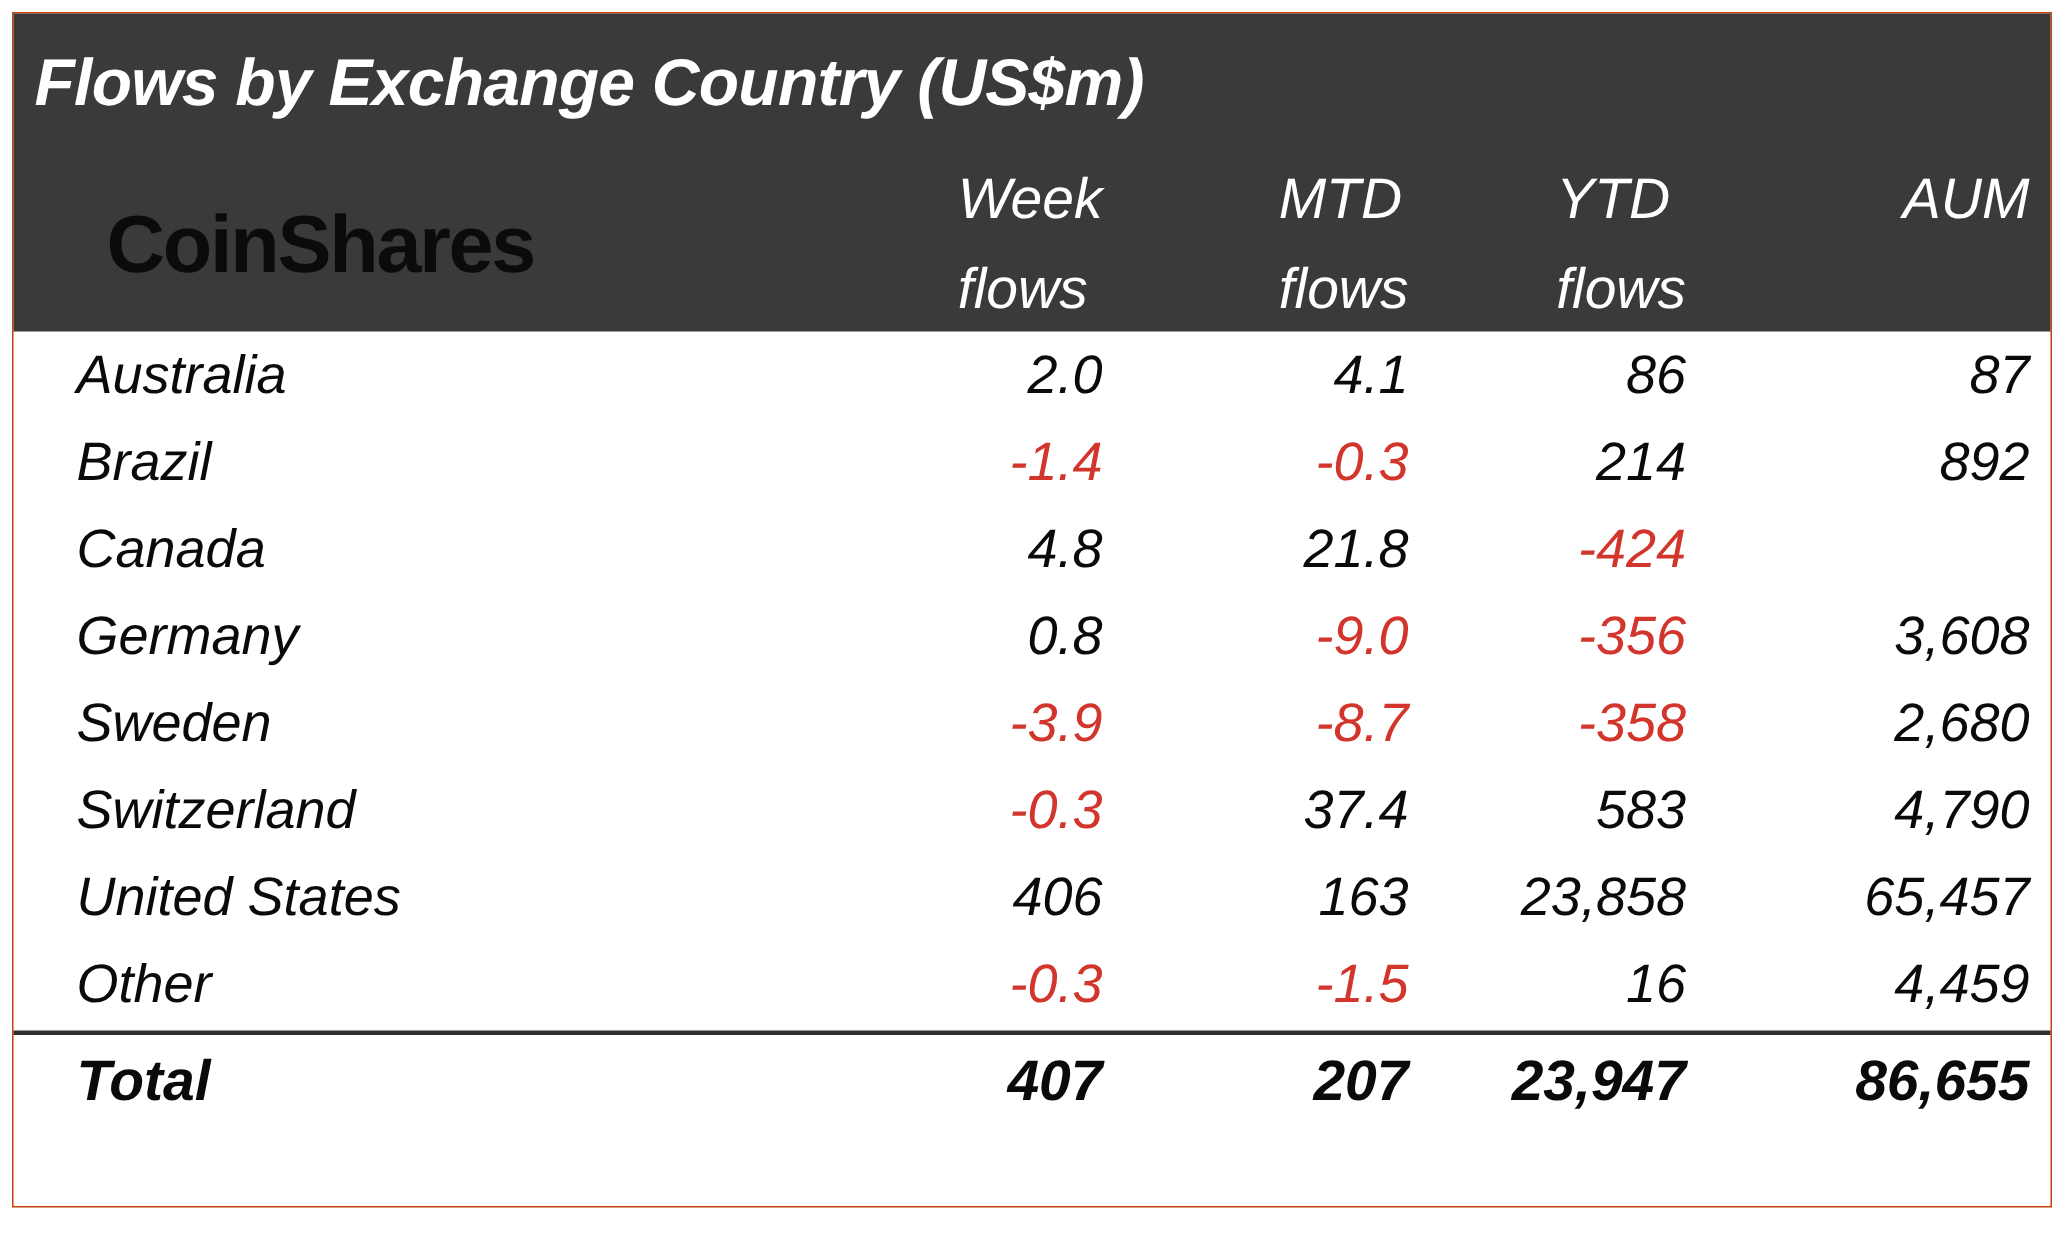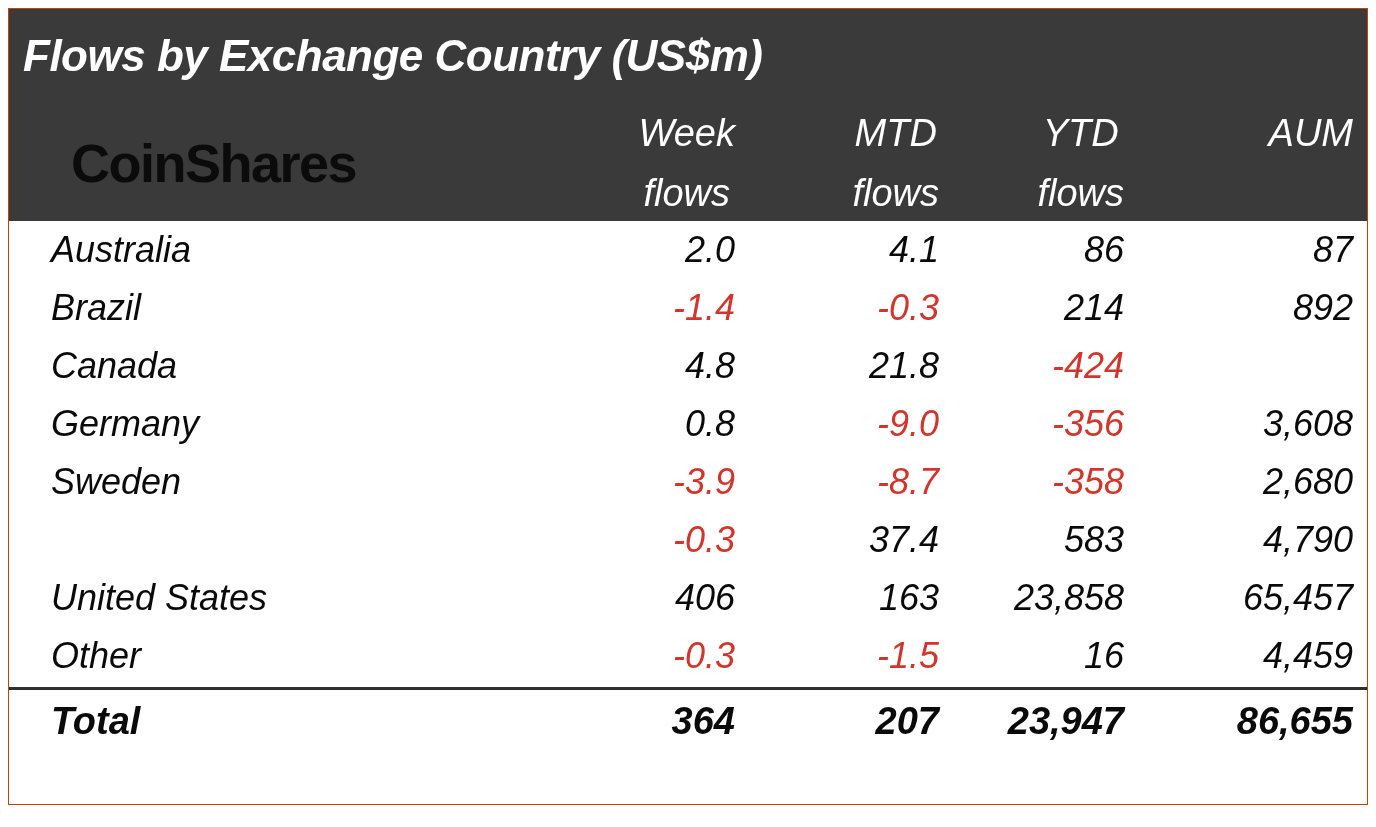--- a/index.html
+++ b/index.html
@@ -61,21 +61,21 @@
   .hdr-cells {
     position: absolute;
     left: 0;
     top: 94px;
     width: 100%;
     height: 118px;
   }
   .hdr-cell {
     position: absolute;
     top: 0;
-    text-align: center;
+    text-align: left;
     color: #ffffff;
     font-style: italic;
     font-size: 38px;
     line-height: 60px;
     white-space: nowrap;
   }
   .hdr-cell .l1, .hdr-cell .l2 { display: block; }
   .hdr-cell .l2 { }
 
   
@@ -188,20 +188,21 @@
         <div class="num col-aum">3,608</div>
       </div>
       <div class="row">
         <div class="country">Sweden</div>
         <div class="num col-week neg">-3.9</div>
         <div class="num col-mtd neg">-8.7</div>
         <div class="num col-ytd neg">-358</div>
         <div class="num col-aum">2,680</div>
       </div>
       <div class="row">
+        <div class="country">Switzerland</div>
         <div class="num col-week neg">-0.3</div>
         <div class="num col-mtd">37.4</div>
         <div class="num col-ytd">583</div>
         <div class="num col-aum">4,790</div>
       </div>
       <div class="row">
         <div class="country">United States</div>
         <div class="num col-week">406</div>
         <div class="num col-mtd">163</div>
         <div class="num col-ytd">23,858</div>
@@ -213,19 +214,19 @@
         <div class="num col-mtd neg">-1.5</div>
         <div class="num col-ytd">16</div>
         <div class="num col-aum">4,459</div>
       </div>
     </div>
 
   <div class="totals-rule"></div>
 
   <div class="row total">
     <div class="country">Total</div>
-    <div class="num col-week">364</div>
+    <div class="num col-week">407</div>
     <div class="num col-mtd">207</div>
     <div class="num col-ytd">23,947</div>
     <div class="num col-aum">86,655</div>
   </div>
 
 </div>
 
 </body></html>

